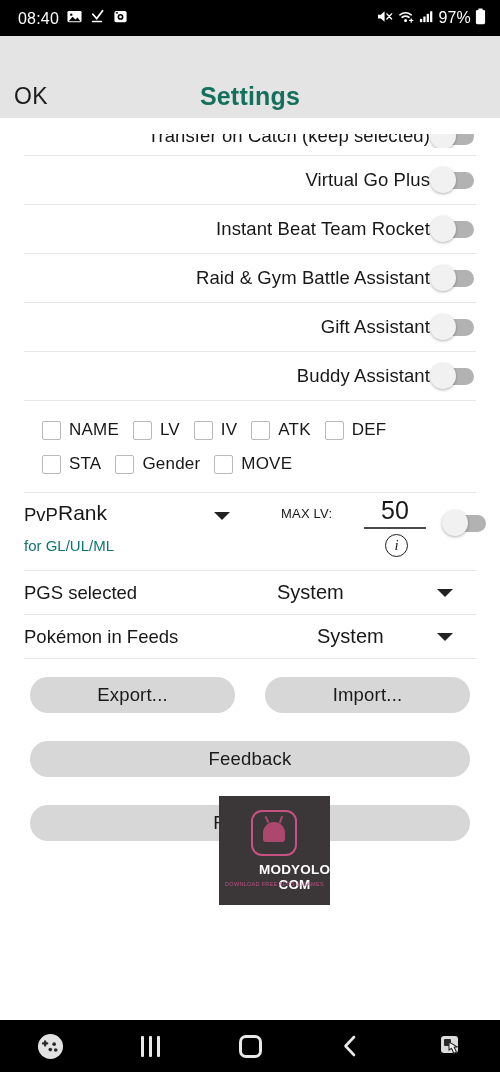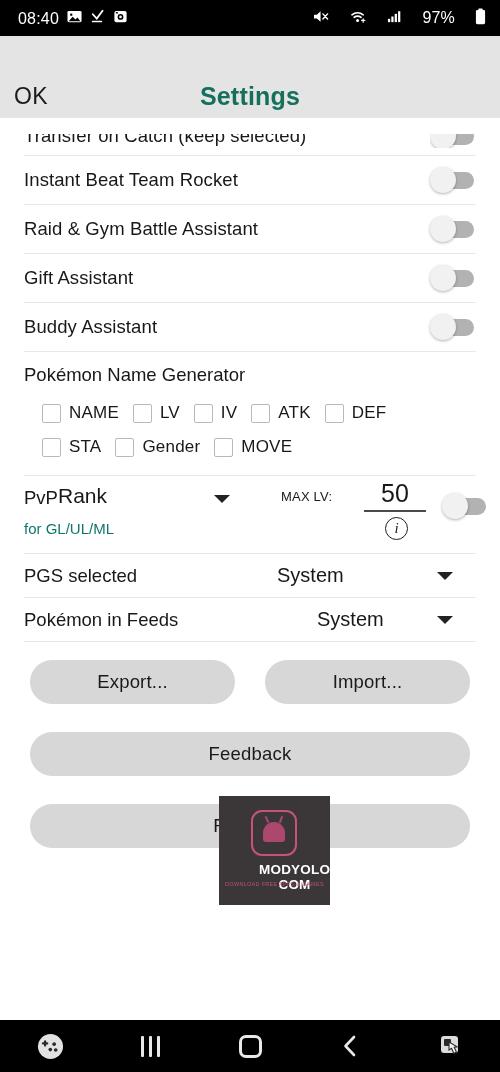--- a/index.html
+++ b/index.html
@@ -34,21 +34,21 @@
   .status-time {
     font-size: 16px;
     letter-spacing: 0.2px;
     color: #ffffff;
     font-family: "Liberation Sans", sans-serif;
   }
   .status-right {
     margin-left: auto;
     display: flex;
     align-items: center;
-    gap: 20px;
+    gap: 4px;
     text-align: right;
   }
   .status-pct { font-size: 16px; color: #fff; letter-spacing: .2px; }
   .sicon { display: block; }
 
   
   .header {
     position: relative;
     height: 82px;
     background: #e4e4e4;
@@ -98,20 +98,21 @@
     padding-top: 98px;
   }
   .list { padding: 0 24px; }
 
   .row {
     position: relative;
     height: 49px;
     display: flex;
     align-items: center;
     border-bottom: 1px solid #e8e8e8;
+    text-align: right;
   }
   .row:first-child { border-top: 0; }
   .row-label {
     font-size: 18.5px;
     color: #181818;
     letter-spacing: .1px;
     flex: 1;
   }
   .row-clipped {
     height: 22px;
@@ -288,21 +289,21 @@
   }
   .drow-caret { position: absolute; cursor: pointer; }
 
   
   .btn-area { padding: 18px 30px 0 30px; position: relative; }
   .btn-pair { display: flex; gap: 30px; }
   .pill {
     background: #d7d7d7;
     border: 0;
     border-radius: 26px;
-    height: 44px;
+    height: 36px;
     font-size: 18.5px;
     color: #1a1a1a;
     font-family: "Liberation Sans", sans-serif;
     cursor: pointer;
     width: 100%;
     letter-spacing: .2px;
   }
   .pill-half { flex: 1; }
   .btn-stack { margin-top: 28px; }
   .btn-stack .pill + .pill { margin-top: 28px; }
@@ -479,20 +480,27 @@
     <div class="list">
 
       <div class="row row-clipped">
         <span class="row-label">Transfer on Catch (keep selected)</span>
         <span class="toggle toggle-clipped">
           <span class="track"></span>
           <span class="thumb"></span>
         </span>
       </div>
 
+      <div class="row">
+        <span class="row-label">Virtual Go Plus</span>
+        <span class="toggle">
+          <span class="track"></span>
+          <span class="thumb"></span>
+        </span>
+      </div>
 
       <div class="row">
         <span class="row-label">Instant Beat Team Rocket</span>
         <span class="toggle">
           <span class="track"></span>
           <span class="thumb"></span>
         </span>
       </div>
 
       <div class="row">
@@ -513,21 +521,20 @@
 
       <div class="row">
         <span class="row-label">Buddy Assistant</span>
         <span class="toggle">
           <span class="track"></span>
           <span class="thumb"></span>
         </span>
       </div>
 
       <div class="section">
-        <div class="section-title">Pokémon Name Generator</div>
 
         <div class="cbrow">
           <label class="cbitem">
             <span class="cbox"></span>
             <span class="cblabel">NAME</span>
           </label>
           <label class="cbitem">
             <span class="cbox"></span>
             <span class="cblabel">LV</span>
           </label>

